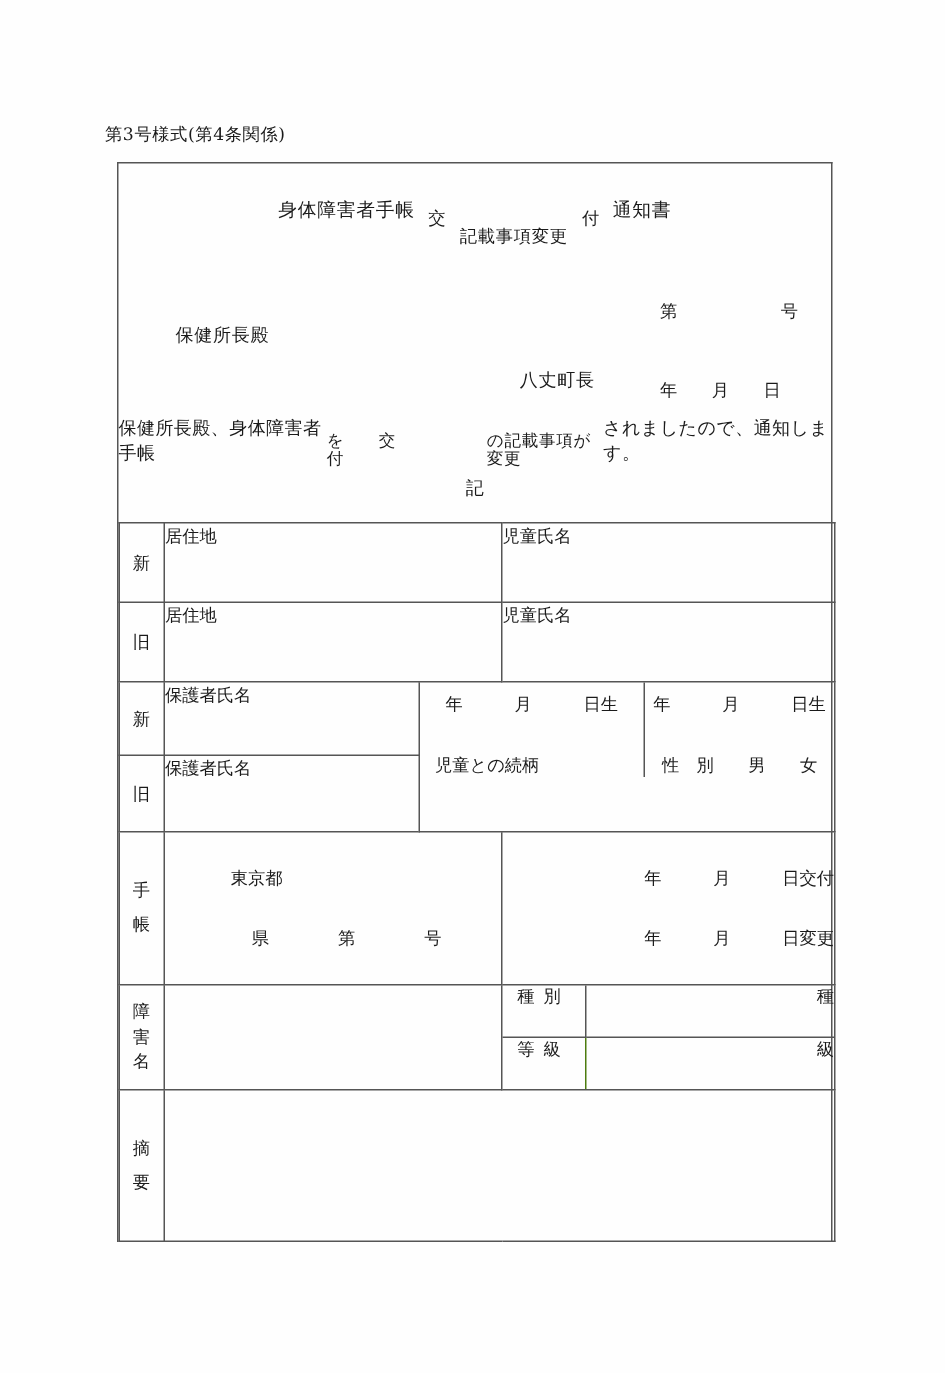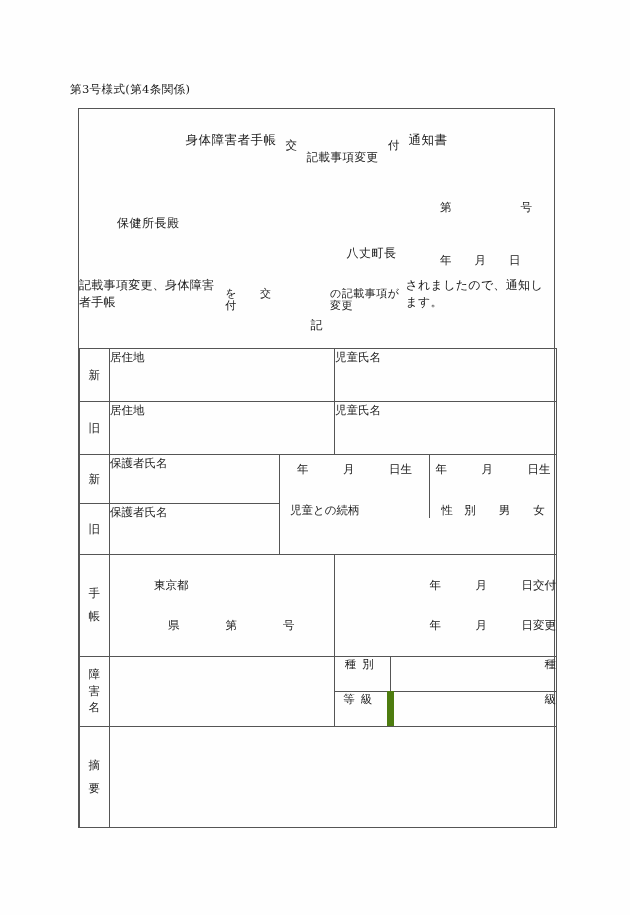--- a/index.html
+++ b/index.html
@@ -224,21 +224,21 @@
       <div class="docnum">
         <span class="ln">第　　　　　　号</span>
         <span class="ln">年　　月　　日</span>
       </div>
 
       <div class="addressee">保健所長殿</div>
 
       <div class="issuer">八丈町長</div>
 
       <div class="body-line">
-        <span class="lead">記載事項変更、身体障害者手帳</span>
+        <span class="lead">保健所長殿、身体障害者手帳</span>
         <span class="body-stack">
           <span class="up">を　　交　　付</span>
           <span class="lo">の記載事項が変更</span>
         </span>
         <span class="tail">されましたので、通知します。</span>
       </div>
 
       <div class="ki-row">記</div>
     </div>
 
@@ -344,21 +344,21 @@
               <colgroup>
                 <col style="width:55px">
                 <col>
               </colgroup>
               <tbody>
                 <tr>
                   <td class="sub-lbl" style="height:34px; border:none; border-right:1px solid #555; border-bottom:1px solid #555;">種別</td>
                   <td class="sub-val" style="border:none; border-bottom:1px solid #555;">種</td>
                 </tr>
                 <tr>
-                  <td class="sub-lbl" style="height:34px; border:none; border-right:7px solid #4d7c0f;">等級</td>
+                  <td class="sub-lbl" style="height:34px; border:none; border-right:1px solid #4d7c0f;">等級</td>
                   <td class="sub-val" style="border:none;">級</td>
                 </tr>
               </tbody>
             </table>
           </td>
         </tr>
 
         <tr>
           <td class="lbl" style="height:100px">
             <div class="lbl-v spread">

